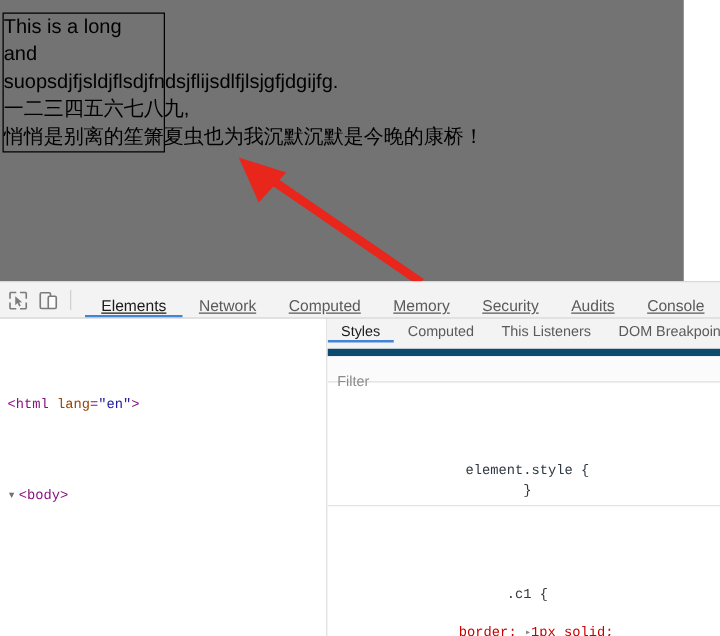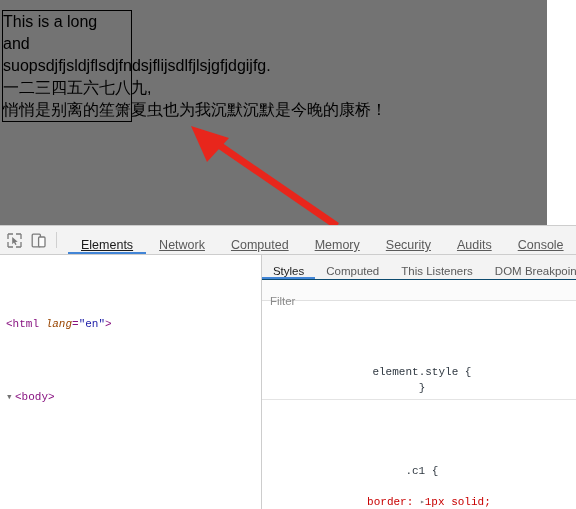--- a/index.html
+++ b/index.html
@@ -153,33 +153,33 @@
   .dom-row {
     padding: 0 0 0 6px;
     position: relative;
   }
   .twisty {
     display: inline-block;
     width: 9px;
     color: #727272;
   }
   .tag { color: #881280; }
-  .attr-name { color: #994500; font-style: italic; }
+  .attr-name { color: #994500; }
   .attr-val { color: #1a1aa6; }
   .punct { color: #881280; }
   .doctype { color: #8f8f8f; }
   .indent1 { padding-left: 6px; }
 
   
   .styles-tabbar {
     height: 24px;
     background: #f3f3f3;
-    border-bottom: 1px solid #0c4a6e;
-    display: flex;
-    align-items: flex-end;
+    border-bottom: 6px solid #0c4a6e;
+    display: flex;
+    align-items: center;
     overflow: hidden;
     white-space: nowrap;
   }
   .stab {
     display: flex;
     align-items: center;
     padding: 0 11px;
     font-size: 11.5px;
     color: #5a5a5a;
     cursor: pointer;

